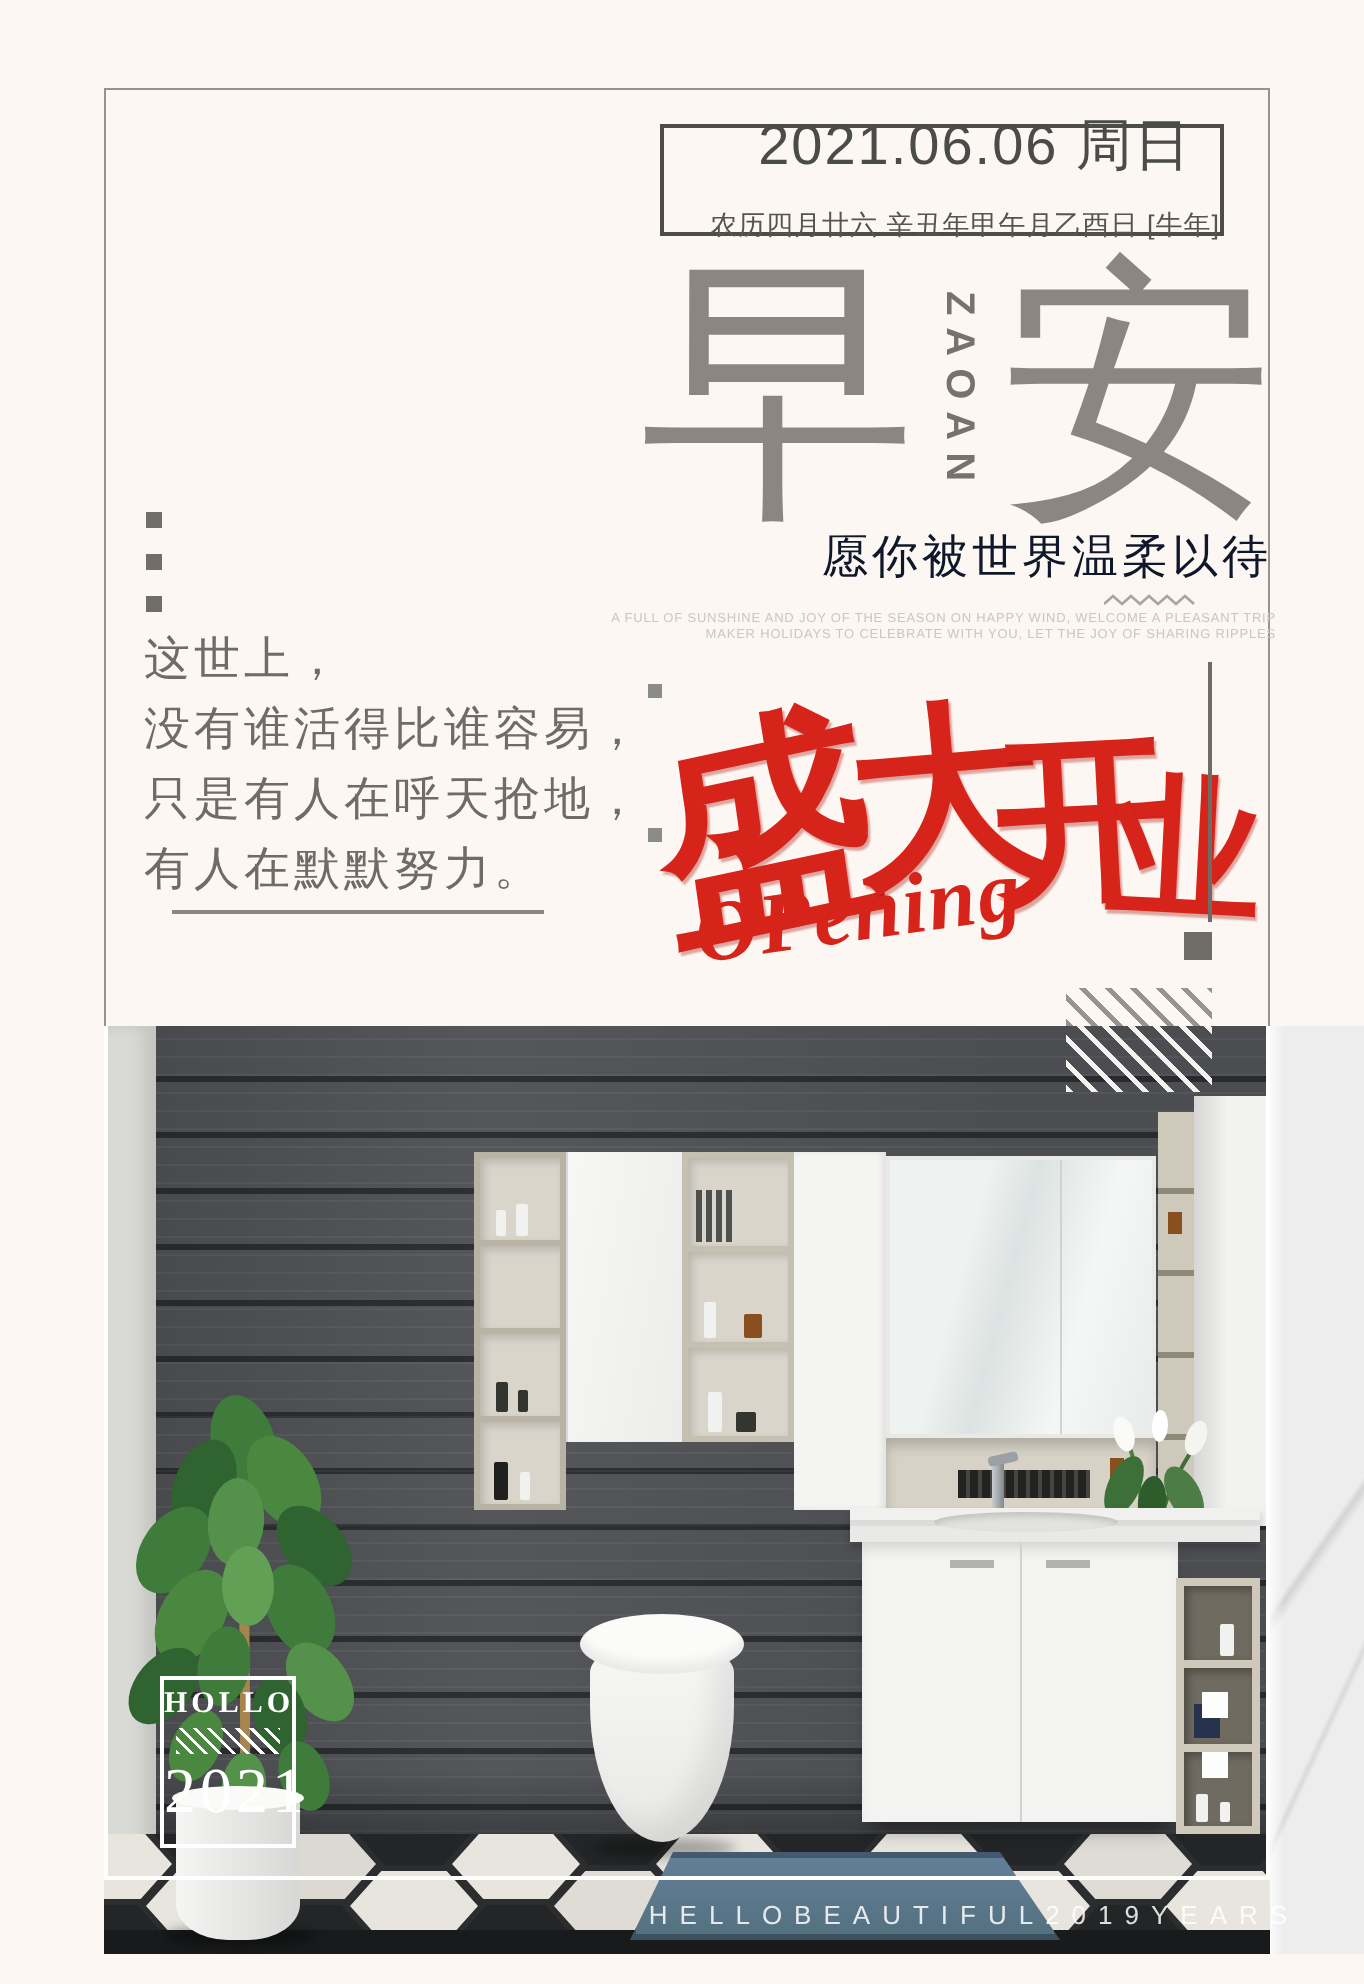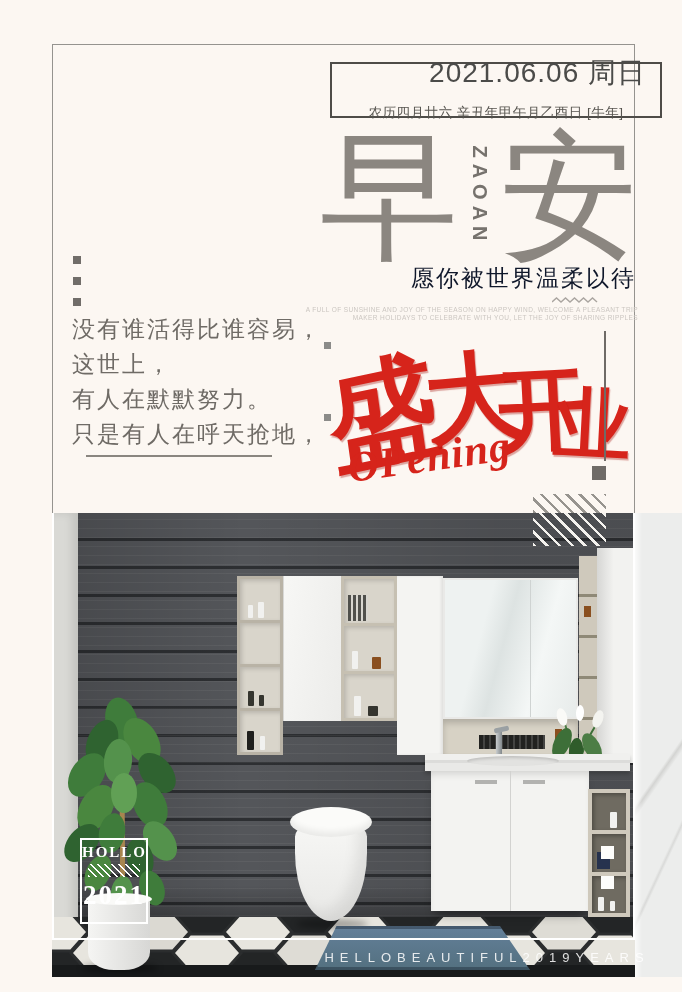--- a/index.html
+++ b/index.html
@@ -2,22 +2,22 @@
 <html><head>
 <meta charset="utf-8">
 <style>
   html,body{margin:0;padding:0;background:#ffffff;}
   .poster{position:relative;width:682px;height:992px;background:#fcf7f2;overflow:hidden;
           font-family:"Liberation Sans",sans-serif;}
   .abs{position:absolute;}
 
   
   .frame{left:52px;top:44px;width:583px;height:895px;border:1px solid #95938f;box-sizing:border-box;}
-  .date-box{left:330px;top:62px;width:332px;height:56px;border:2px solid #4e4c48;box-sizing:border-box;
-            display:flex;flex-direction:column;justify-content:center;color:#4b4b49;}
+  .date-box{left:330px;top:62px;width:282px;height:56px;border:2px solid #4e4c48;box-sizing:border-box;
+            display:flex;flex-direction:column;justify-content:center;color:#4b4b49;align-items:flex-end;}
   .date-line{font-size:28px;font-weight:500;text-align:right;padding-right:14px;line-height:30px;letter-spacing:1px;}
   .lunar-line{font-size:13.5px;text-align:center;color:#56544f;margin-top:16px;letter-spacing:0.5px;}
 
   .masthead{left:320px;top:120px;width:330px;height:152px;display:flex;align-items:center;color:#8b8680;}
   .big-char{font-size:138px;line-height:146px;font-weight:500;}
   .zaoan-wrap{width:42px;height:150px;position:relative;flex:none;}
   .zaoan{position:absolute;left:50%;top:50%;transform:translate(-50%,-50%) rotate(90deg);
          font-size:20px;letter-spacing:6px;color:#76726d;white-space:nowrap;font-weight:600;}
 
   .blessing{right:46px;top:263px;font-size:23px;letter-spacing:2px;color:#0f172a;}
@@ -148,21 +148,21 @@
   .wsq1{left:549px;top:333px;} .wsq2{left:549px;top:363px;}
   .pframe-l{left:0;top:0;width:2px;height:427px;background:#ffffff;}
   .pframe-r{left:581px;top:0;width:2px;height:427px;background:#ffffff;}
   .pframe-b{left:0;top:425px;width:583px;height:2px;background:#ffffff;}
 
   .badge{left:28px;top:325px;width:68px;height:86px;border:2px solid #ffffff;box-sizing:border-box;color:#fff;}
   .badge-title{font-family:"Liberation Serif",serif;font-size:15px;letter-spacing:2px;text-align:center;
                padding-top:4px;font-weight:700;}
   .badge-hatch{height:13px;margin:3px 6px;
                background:repeating-linear-gradient(45deg,#ffffff 0 1.5px,transparent 1.5px 5px);}
-  .badge-year{font-family:"Liberation Serif",serif;font-size:27px;text-align:center;letter-spacing:2px;line-height:30px;font-weight:bold;}
+  .badge-year{font-family:"Liberation Serif",serif;font-size:32px;text-align:center;letter-spacing:2px;line-height:30px;}
 
   .watermark{left:235px;top:437px;width:400px;text-align:center;font-size:13px;letter-spacing:6px;
              color:rgba(255,255,255,.85);white-space:nowrap;}
 </style>
 </head>
 <body>
 
 <div class="poster">
 
   <div class="abs frame"></div>
@@ -187,24 +187,24 @@
   <div class="abs caption">
     <div>A FULL OF SUNSHINE AND JOY OF THE SEASON ON HAPPY WIND, WELCOME A PLEASANT TRIP</div>
     <div>MAKER HOLIDAYS TO CELEBRATE WITH YOU, LET THE JOY OF SHARING RIPPLES</div>
   </div>
 
   <div class="abs sq sq1"></div>
   <div class="abs sq sq2"></div>
   <div class="abs sq sq3"></div>
 
   <div class="abs poem">
+    <span>这世上，</span>
     <span>没有谁活得比谁容易，</span>
-    <span>这世上，</span>
+    <span>只是有人在呼天抢地，</span>
     <span>有人在默默努力。</span>
-    <span>只是有人在呼天抢地，</span>
   </div>
   <div class="abs divider"></div>
 
   <div class="abs opening">
     <span class="op-char op1">盛</span>
     <span class="op-char op2">大</span>
     <span class="op-char op3">开</span>
     <span class="op-char op4">业</span>
     <span class="op-script">OPening</span>
   </div>

